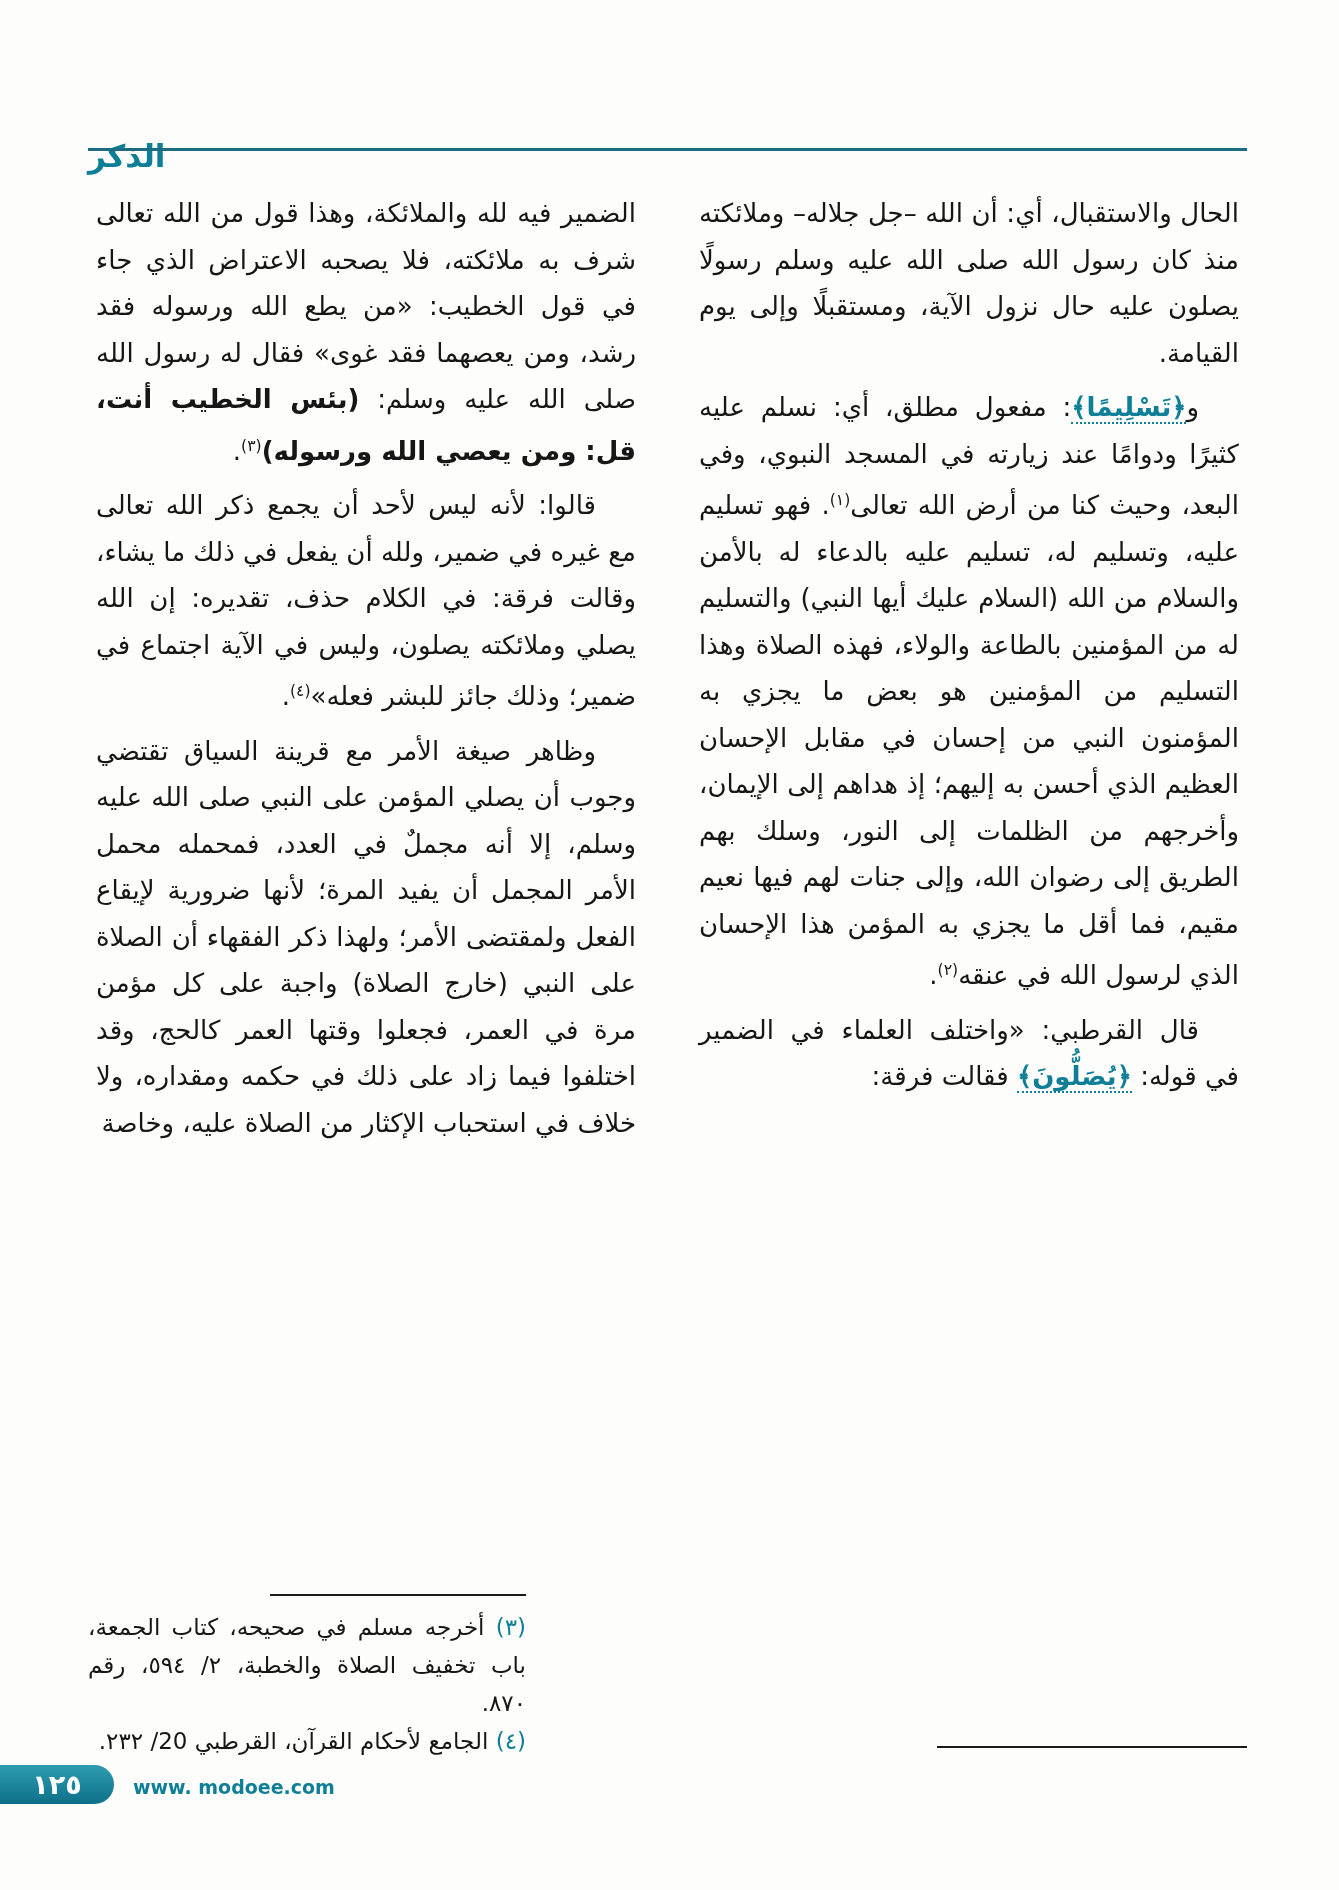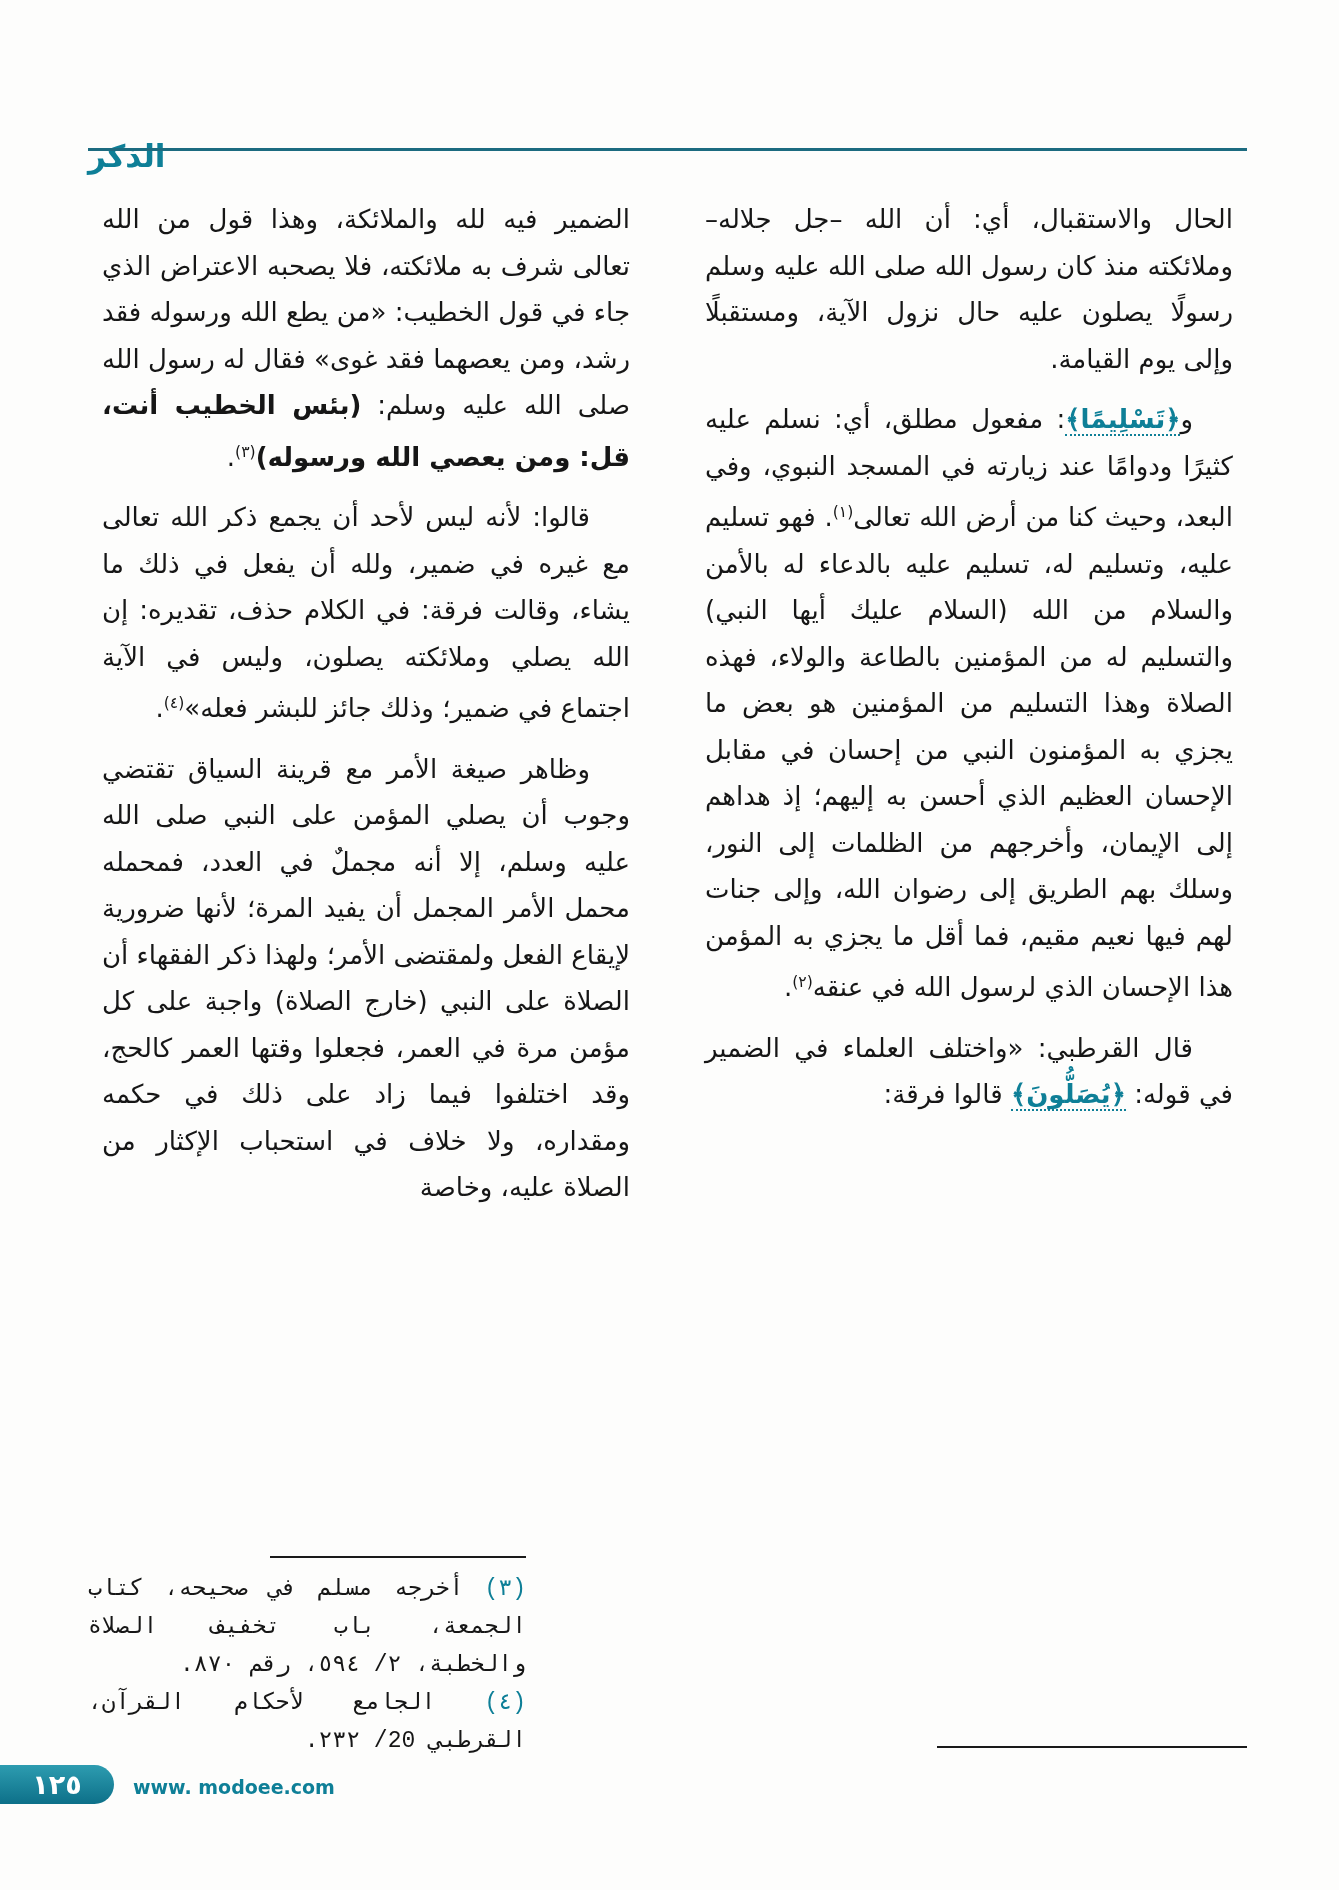--- a/index.html
+++ b/index.html
@@ -50,41 +50,41 @@
     direction: rtl;
     gap: 47px;
   }
   .col {
     flex: 1 1 0;
     display: flex;
     flex-direction: column;
     min-height: 1578px;
   }
   .para {
-    margin: 14px;
+    margin: 8px;
     font-size: 26px;
     line-height: 46.5px;
     text-align: justify;
     color: var(--ink);
   }
   .para.indent { text-indent: 40px; }
   .seg-b { font-weight: bold; }
   .seg-q {
     color: var(--accent);
     font-weight: bold;
     border-bottom: 2px dotted var(--accent);
   }
   .seg-sup {
     font-size: 0.6em;
     vertical-align: 9px;
     letter-spacing: -0.5px;
   }
 
   
-  .footnotes { margin-top: auto; font-family: Liberation Mono, monospace; }
+  .footnotes { margin-top: auto; }
   .fn-rule { height: 2px; background: #1a1a1a; margin-bottom: 12px; }
   .col-right .fn-rule { width: 310px; }
   .col-left  .fn-rule { width: 256px; margin-right: 118px; }
   .col-left  .fn-list { padding-right: 118px; }
   .fn-item {
     font-size: 23px;
     line-height: 38px;
     color: var(--ink);
     text-align: justify;
   }
@@ -124,21 +124,21 @@
 <header>
   <div class="header-title">الذكر</div>
   <div class="header-rule"></div>
 </header>
 
 <main class="columns">
   <section class="col col-right">
     <div class="col-body">
         <p class="para"><span class="seg seg-n">الحال والاستقبال، أي: أن الله –جل جلاله– وملائكته منذ كان رسول الله صلى الله عليه وسلم رسولًا يصلون عليه حال نزول الآية، ومستقبلًا وإلى يوم القيامة.</span></p>
         <p class="para indent"><span class="seg seg-n">و</span><span class="seg seg-q">﴿تَسْلِيمًا﴾</span><span class="seg seg-n">: مفعول مطلق، أي: نسلم عليه كثيرًا ودوامًا عند زيارته في المسجد النبوي، وفي البعد، وحيث كنا من أرض الله تعالى</span><span class="seg seg-sup">(١)</span><span class="seg seg-n">. فهو تسليم عليه، وتسليم له، تسليم عليه بالدعاء له بالأمن والسلام من الله (السلام عليك أيها النبي) والتسليم له من المؤمنين بالطاعة والولاء، فهذه الصلاة وهذا التسليم من المؤمنين هو بعض ما يجزي به المؤمنون النبي من إحسان في مقابل الإحسان العظيم الذي أحسن به إليهم؛ إذ هداهم إلى الإيمان، وأخرجهم من الظلمات إلى النور، وسلك بهم الطريق إلى رضوان الله، وإلى جنات لهم فيها نعيم مقيم، فما أقل ما يجزي به المؤمن هذا الإحسان الذي لرسول الله في عنقه</span><span class="seg seg-sup">(٢)</span><span class="seg seg-n">.</span></p>
-        <p class="para indent"><span class="seg seg-n">قال القرطبي: «واختلف العلماء في الضمير في قوله: </span><span class="seg seg-q">﴿يُصَلُّونَ﴾</span><span class="seg seg-n"> قالوا فرقة:</span></p>
+        <p class="para indent"><span class="seg seg-n">قال القرطبي: «واختلف العلماء في الضمير في قوله: </span><span class="seg seg-q">﴿يُصَلُّونَ﴾</span><span class="seg seg-n"> فقالت فرقة:</span></p>
       </div>
     <div class="footnotes">
       <div class="fn-rule"></div>
     </div>
   </section>
   <section class="col col-left">
     <div class="col-body">
         <p class="para"><span class="seg seg-n">الضمير فيه لله والملائكة، وهذا قول من الله تعالى شرف به ملائكته، فلا يصحبه الاعتراض الذي جاء في قول الخطيب: «من يطع الله ورسوله فقد رشد، ومن يعصهما فقد غوى» فقال له رسول الله صلى الله عليه وسلم: </span><span class="seg seg-b">(بئس الخطيب أنت، قل: ومن يعصي الله ورسوله)</span><span class="seg seg-sup">(٣)</span><span class="seg seg-n">.</span></p>
         <p class="para indent"><span class="seg seg-n">قالوا: لأنه ليس لأحد أن يجمع ذكر الله تعالى مع غيره في ضمير، ولله أن يفعل في ذلك ما يشاء، وقالت فرقة: في الكلام حذف، تقديره: إن الله يصلي وملائكته يصلون، وليس في الآية اجتماع في ضمير؛ وذلك جائز للبشر فعله»</span><span class="seg seg-sup">(٤)</span><span class="seg seg-n">.</span></p>
         <p class="para indent"><span class="seg seg-n">وظاهر صيغة الأمر مع قرينة السياق تقتضي وجوب أن يصلي المؤمن على النبي صلى الله عليه وسلم، إلا أنه مجملٌ في العدد، فمحمله محمل الأمر المجمل أن يفيد المرة؛ لأنها ضرورية لإيقاع الفعل ولمقتضى الأمر؛ ولهذا ذكر الفقهاء أن الصلاة على النبي (خارج الصلاة) واجبة على كل مؤمن مرة في العمر، فجعلوا وقتها العمر كالحج، وقد اختلفوا فيما زاد على ذلك في حكمه ومقداره، ولا خلاف في استحباب الإكثار من الصلاة عليه، وخاصة</span></p>

